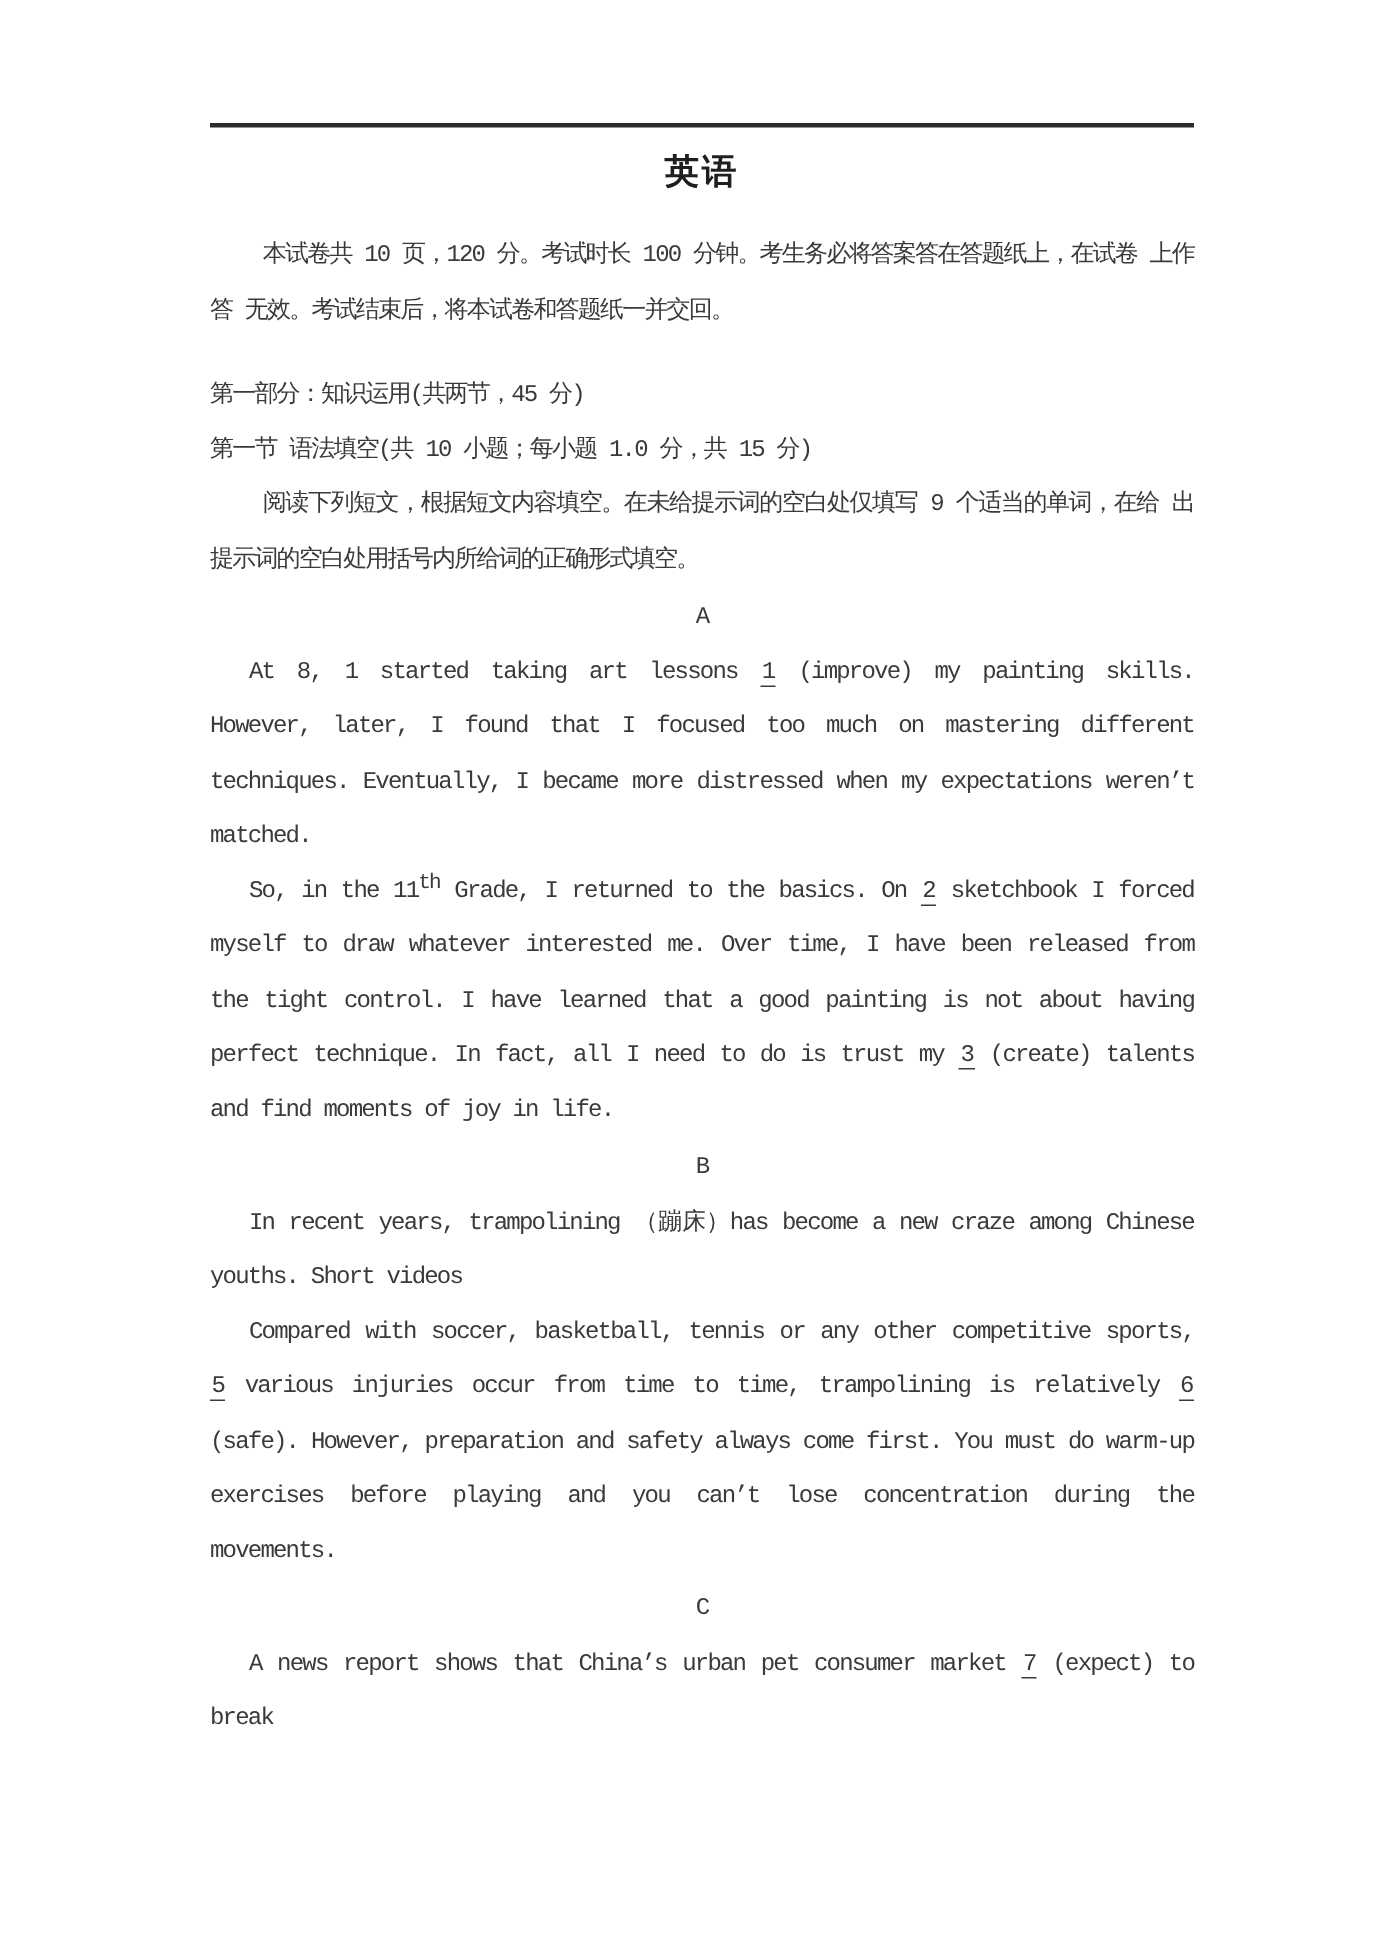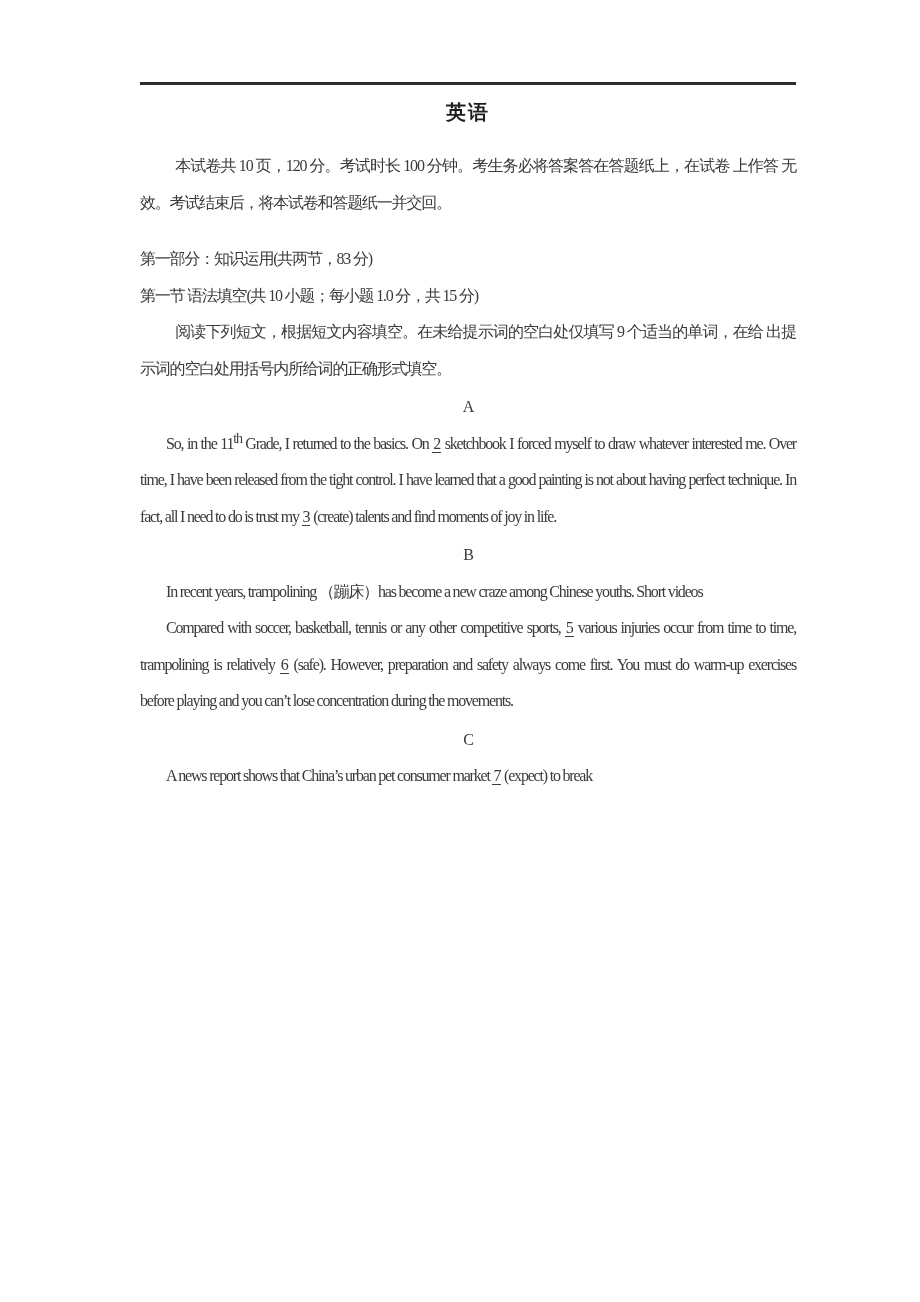--- a/index.html
+++ b/index.html
@@ -11,33 +11,32 @@
     overflow: hidden;
   }
   .page { margin: 0 124px 0 140px; }
   .rule {
     margin-top: 82px;
     border-top: 3px solid #2c2c2c;
     height: 0;
   }
   .title {
     text-align: center;
-    font-size: 20px;
+    font-size: 23px;
     font-weight: 700;
     letter-spacing: 2px;
     color: #1f1f1f;
     margin: 14px 0 0 0;
   }
   .para {
     margin: 0;
     font-size: 16px;
     line-height: 36.5px;
     text-align: justify;
     letter-spacing: -1.2px;
-    font-family: Liberation Serif, serif;
   }
   .indent-cn { text-indent: 2.2em; }
   .indent-en { text-indent: 26px; }
   .mt-block { margin-top: 20px; }
   .mt-instr { margin-top: 22px; }
   .passage-label {
     margin: 2px 0 0 0;
     text-align: center;
     font-size: 16px;
     line-height: 36.5px;
@@ -49,25 +48,26 @@
   }
   sup { font-size: 14px; line-height: 0; }
 </style>
 </head>
 <body>
 
 <div class="page">
   <div class="rule"></div>
   <h1 class="title">英语</h1>
   <p class="para indent-cn mt-instr">本试卷共 10 页，120 分。考试时长 100 分钟。考生务必将答案答在答题纸上，在试卷 上作答 无效。考试结束后，将本试卷和答题纸一并交回。</p>
-  <p class="para mt-block">第一部分：知识运用(共两节，83 分)</p>
+  <p class="para mt-block">第一部分：知识运用(共两节，45 分)</p>
   <p class="para">第一节 语法填空(共 10 小题；每小题 1.0 分，共 15 分)</p>
   <p class="para indent-cn">阅读下列短文，根据短文内容填空。在未给提示词的空白处仅填写 9 个适当的单词，在给 出提示词的空白处用括号内所给词的正确形式填空。</p>
   <div id="passages">
       <p class="para passage-label">A</p>
+      <p class="para indent-en">At 8, 1 started taking art lessons <span class="blank">1</span> (improve) my painting skills. However, later, I found that I focused too much on mastering different techniques. Eventually, I became more distressed when my expectations weren’t matched.</p>
       <p class="para indent-en">So, in the 11<sup>th</sup> Grade, I returned to the basics. On <span class="blank">2</span> sketchbook I forced myself to draw whatever interested me. Over time, I have been released from the tight control. I have learned that a good painting is not about having perfect technique. In fact, all I need to do is trust my <span class="blank">3</span> (create) talents and find moments of joy in life.</p>
       <p class="para passage-label">B</p>
       <p class="para indent-en">In recent years, trampolining （蹦床）has become a new craze among Chinese youths. Short videos</p>
       <p class="para indent-en">Compared with soccer, basketball, tennis or any other competitive sports, <span class="blank">5</span> various injuries occur from time to time, trampolining is relatively <span class="blank">6</span> (safe). However, preparation and safety always come first. You must do warm-up exercises before playing and you can’t lose concentration during the movements.</p>
       <p class="para passage-label">C</p>
       <p class="para indent-en">A news report shows that China’s urban pet consumer market <span class="blank">7</span> (expect) to break</p>
     </div>
 </div>
 
 </body></html>

